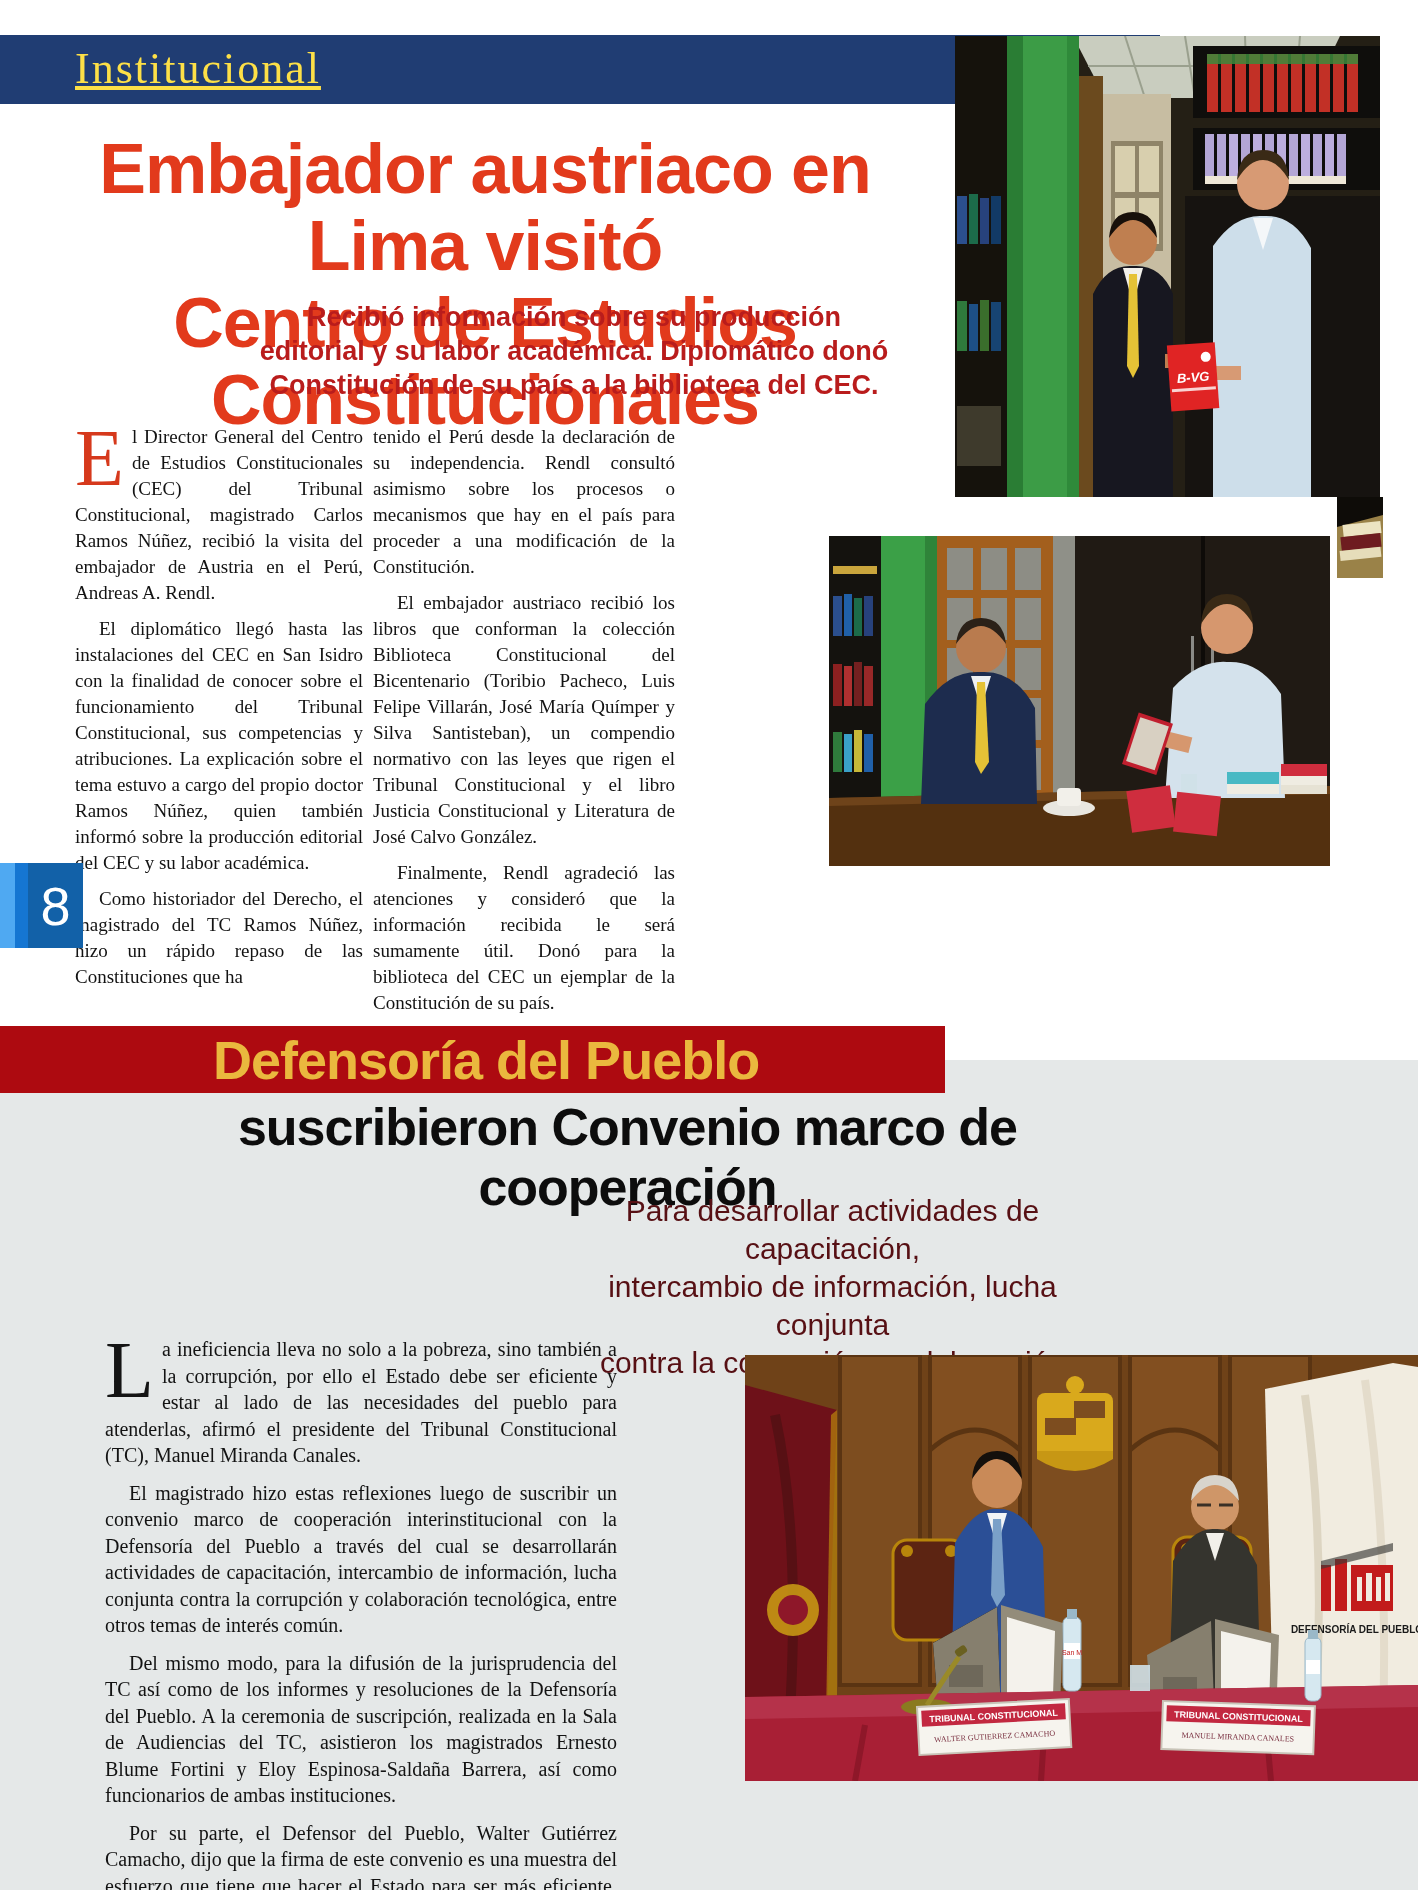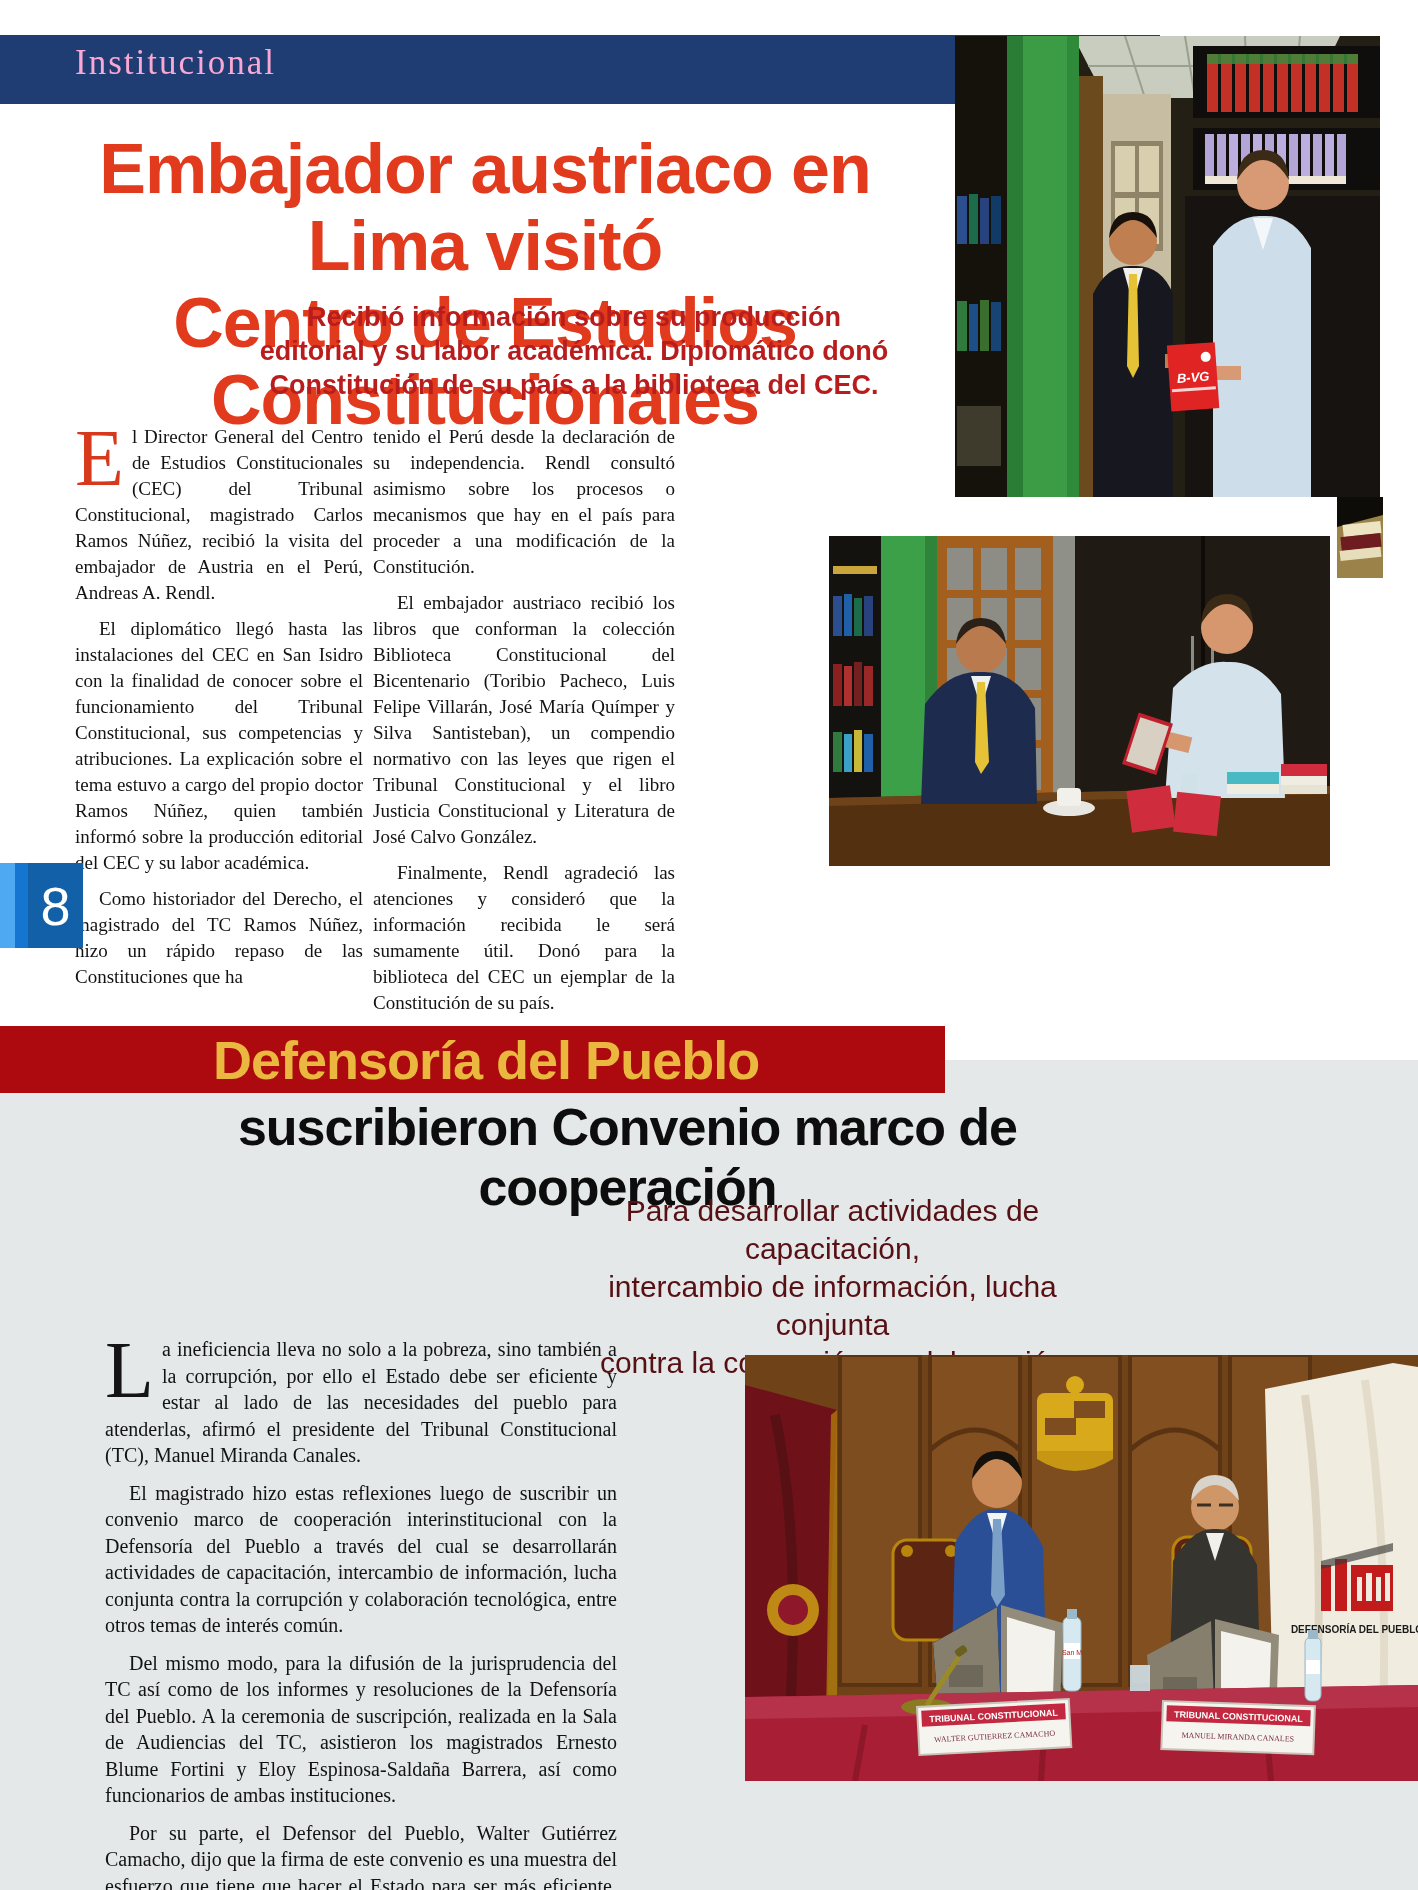--- a/index.html
+++ b/index.html
@@ -5,22 +5,22 @@
   html,body{margin:0;padding:0;background:#bbb;}
   .page{position:relative;width:1418px;height:1890px;background:#ffffff;overflow:hidden;
         font-family:"Liberation Serif",serif;}
   .abs{position:absolute;}
 
   
   .gray-section{left:0;top:1060px;width:1418px;height:830px;background:#e5e8e8;}
 
   
   .header-bar{left:0;top:35px;width:1160px;height:69px;background:#203d73;}
-  .header-bar .label{position:absolute;left:75px;top:8px;color:#f9a8d4;
-        font-family:"Liberation Serif",serif;font-size:35px;letter-spacing:2px;font-weight:normal;}
+  .header-bar .label{position:absolute;left:75px;top:8px;color:#fde047;
+        font-family:"Liberation Serif",serif;font-size:44px;letter-spacing:2px;font-weight:normal;text-decoration:underline;}
 
   
   .headline1{left:55px;top:131px;width:860px;text-align:center;
         font-family:"Liberation Sans",sans-serif;font-weight:bold;font-size:70px;line-height:77px;
         color:#e23a1c;letter-spacing:-1px;}
   .standfirst1{left:240px;top:300px;width:668px;text-align:center;
         font-family:"Liberation Sans",sans-serif;font-weight:bold;font-size:27px;line-height:34px;
         color:#b91c1c;}
   .col{font-size:19px;line-height:26px;text-align:justify;color:#131313;}
   .col1{left:75px;top:424px;width:288px;}

